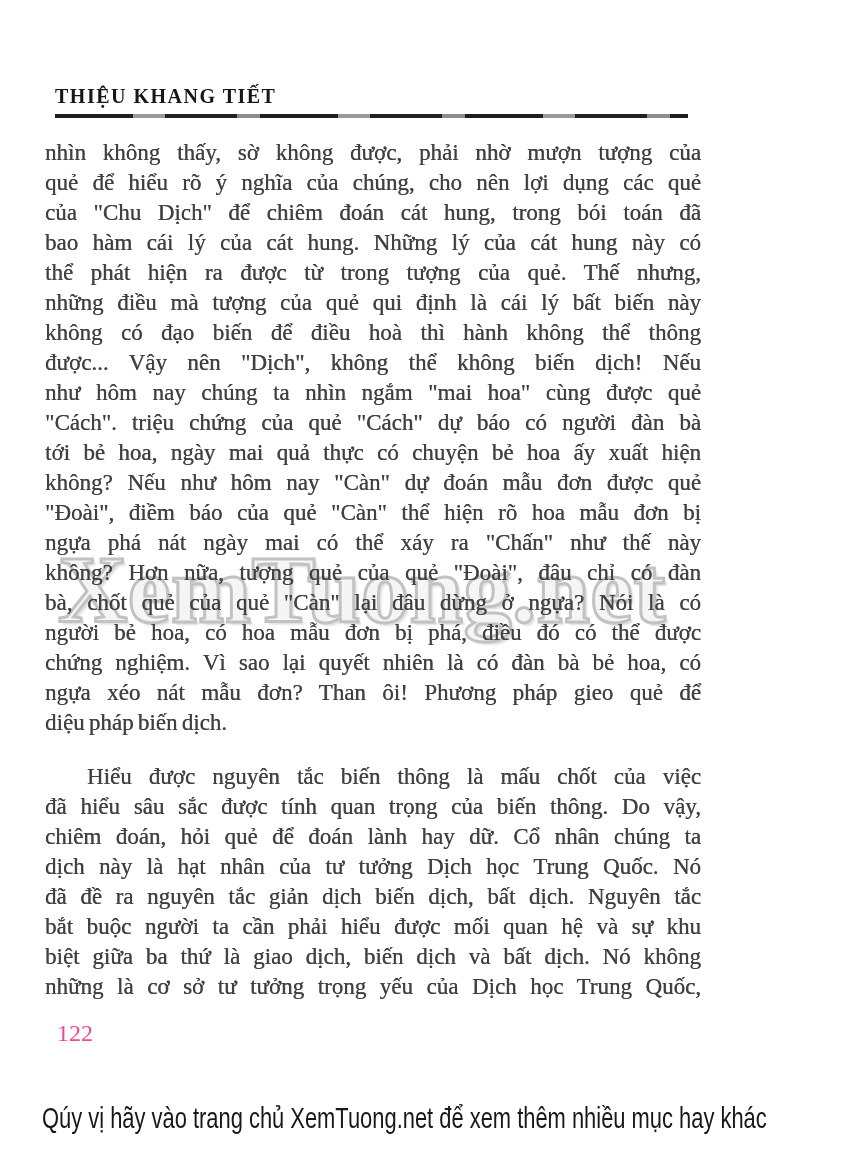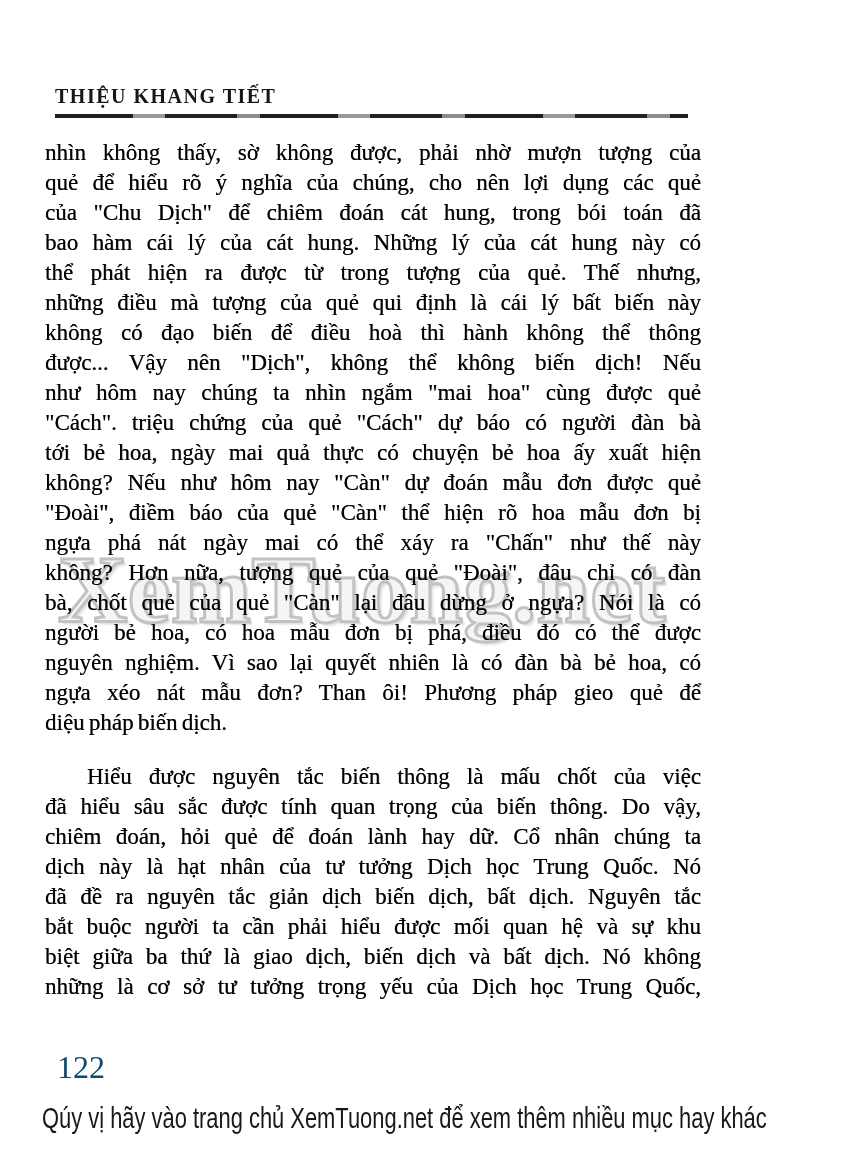--- a/index.html
+++ b/index.html
@@ -39,31 +39,31 @@
     -webkit-text-stroke:3px #c2c2c2;
     text-shadow:3px 3px 2px rgba(140,140,140,0.28);
     letter-spacing:0.5px;
     z-index:1;
   }
   .body-text{
     position:absolute;left:45px;top:138px;
     width:656px;
     font-size:23px;line-height:30px;
     word-spacing:-1.5px;
-    color:#000000;
+    color:#404040;
     text-shadow:0.35px 0 0 rgba(20,20,20,0.7);
     z-index:2;
   }
   .para + .para{margin-top:16px;}
   .line{text-align:justify;text-align-last:justify;}
   .line.last{text-align-last:left;}
   .line.indent{padding-left:42px;margin-top:24px;}
   .page-number{
-    position:absolute;left:57px;top:1049px;
-    font-size:32px;color:#0c4a6e;z-index:2;
+    position:absolute;left:57px;top:1020px;
+    font-size:24px;color:#ec4899;z-index:2;
   }
   .footer-banner{
     position:absolute;left:42px;top:1101px;
     font-family:"Liberation Sans",sans-serif;
     font-size:30px;line-height:1.15;
     color:#181818;
     white-space:nowrap;
     transform:scaleX(0.73);
     transform-origin:0 50%;
     z-index:2;
@@ -90,21 +90,21 @@
       <div class="line">được... Vậy nên "Dịch", không thể không biến dịch! Nếu</div>
       <div class="line">như hôm nay chúng ta nhìn ngắm "mai hoa" cùng được quẻ</div>
       <div class="line">"Cách". triệu chứng của quẻ "Cách" dự báo có người đàn bà</div>
       <div class="line">tới bẻ hoa, ngày mai quả thực có chuyện bẻ hoa ấy xuất hiện</div>
       <div class="line">không? Nếu như hôm nay "Càn" dự đoán mẫu đơn được quẻ</div>
       <div class="line">"Đoài", điềm báo của quẻ "Càn" thể hiện rõ hoa mẫu đơn bị</div>
       <div class="line">ngựa phá nát ngày mai có thể xáy ra "Chấn" như thế này</div>
       <div class="line">không? Hơn nữa, tượng quẻ của quẻ "Đoài", đâu chỉ có đàn</div>
       <div class="line">bà, chốt quẻ của quẻ "Càn" lại đâu dừng ở ngựa? Nói là có</div>
       <div class="line">người bẻ hoa, có hoa mẫu đơn bị phá, điều đó có thể được</div>
-      <div class="line">nguyên nghiệm. Vì sao lại quyết nhiên là có đàn bà bẻ hoa, có</div>
+      <div class="line">chứng nghiệm. Vì sao lại quyết nhiên là có đàn bà bẻ hoa, có</div>
       <div class="line">ngựa xéo nát mẫu đơn? Than ôi! Phương pháp gieo quẻ để</div>
       <div class="line last">diệu pháp biến dịch.</div>
     </div>
     <div class="para">
       <div class="line indent">Hiểu được nguyên tắc biến thông là mấu chốt của việc</div>
       <div class="line">đã hiểu sâu sắc được tính quan trọng của biến thông. Do vậy,</div>
       <div class="line">chiêm đoán, hỏi quẻ để đoán lành hay dữ. Cổ nhân chúng ta</div>
       <div class="line">dịch này là hạt nhân của tư tưởng Dịch học Trung Quốc. Nó</div>
       <div class="line">đã đề ra nguyên tắc giản dịch biến dịch, bất dịch. Nguyên tắc</div>
       <div class="line">bắt buộc người ta cần phải hiểu được mối quan hệ và sự khu</div>

